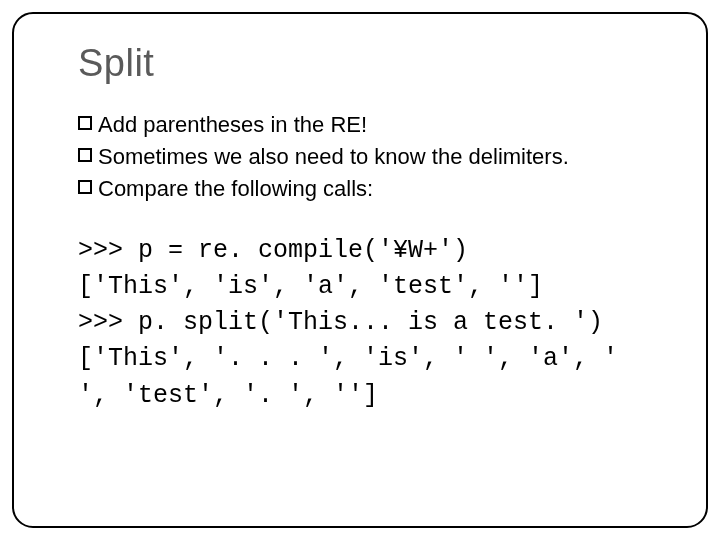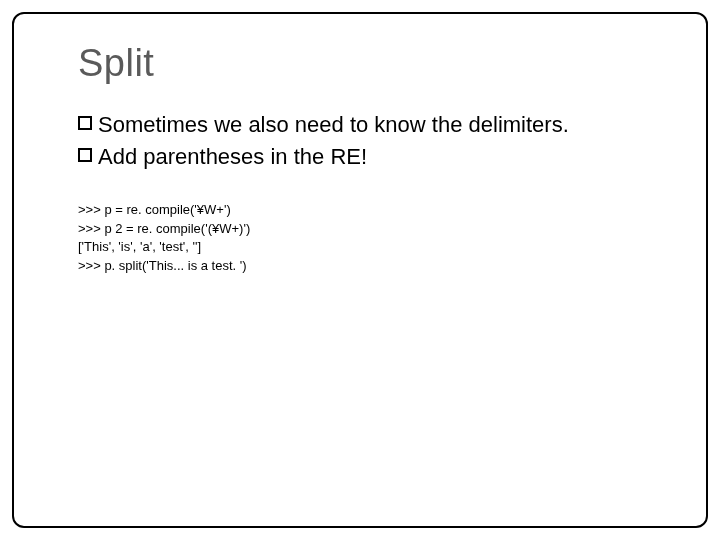--- a/index.html
+++ b/index.html
@@ -10,21 +10,21 @@
     font-family: Arial, Helvetica, sans-serif;
     position: relative;
   }
   .slide {
     position: absolute;
     top: 12px;
     left: 12px;
     right: 12px;
     bottom: 12px;
     border: 2px solid #000;
-    border-radius: 12px;
+    border-radius: 21px;
     padding: 28px 56px 28px 64px;
   }
   .title {
     font-size: 38px;
     font-weight: 400;
     color: #5a5a5a;
     margin-bottom: 24px;
     letter-spacing: 0.5px;
   }
   .bullets {
@@ -40,45 +40,49 @@
   .square {
     display: inline-block;
     width: 14px;
     height: 14px;
     border: 2px solid #000;
     margin-right: 6px;
     margin-top: 7px;
     flex-shrink: 0;
   }
   .code-block {
-    font-family: Liberation Sans, sans-serif;
-    font-size: 13px;
+    font-family: Liberation Mono, monospace;
+    font-size: 25px;
     line-height: 1.45;
     color: #000;
   }
   .code-line {
     white-space: pre-wrap;
   }
 </style>
 </head>
 <body>
 
 <div class="slide">
   <h1 class="title">Split</h1>
 
   <div class="bullets">
     <div class="bullet-line">
       <span class="square"></span>
+      <span>Add parentheses in the RE!</span>
+    </div>
+    <div class="bullet-line">
+      <span class="square"></span>
       <span>Sometimes we also need to know the delimiters.</span>
     </div>
     <div class="bullet-line">
       <span class="square"></span>
-      <span>Add parentheses in the RE!</span>
+      <span>Compare the following calls:</span>
     </div>
   </div>
 
   <div class="code-block">
     <div class="code-line">&gt;&gt;&gt; p = re. compile('¥W+')</div>
-    <div class="code-line">&gt;&gt;&gt; p 2 = re. compile('(¥W+)')</div>
     <div class="code-line">['This', 'is', 'a', 'test', '']</div>
     <div class="code-line">&gt;&gt;&gt; p. split('This... is a test. ')</div>
+    <div class="code-line">['This', '. . . ', 'is', ' ', 'a', ' ', 'test', '. ', '']</div>
   </div>
 </div>
 
 </body></html>

